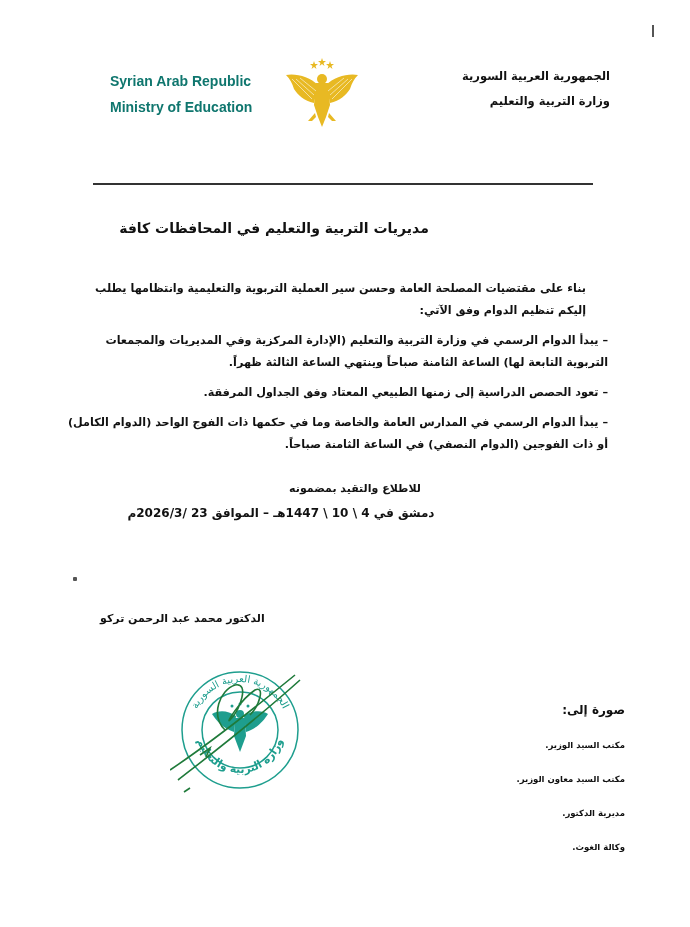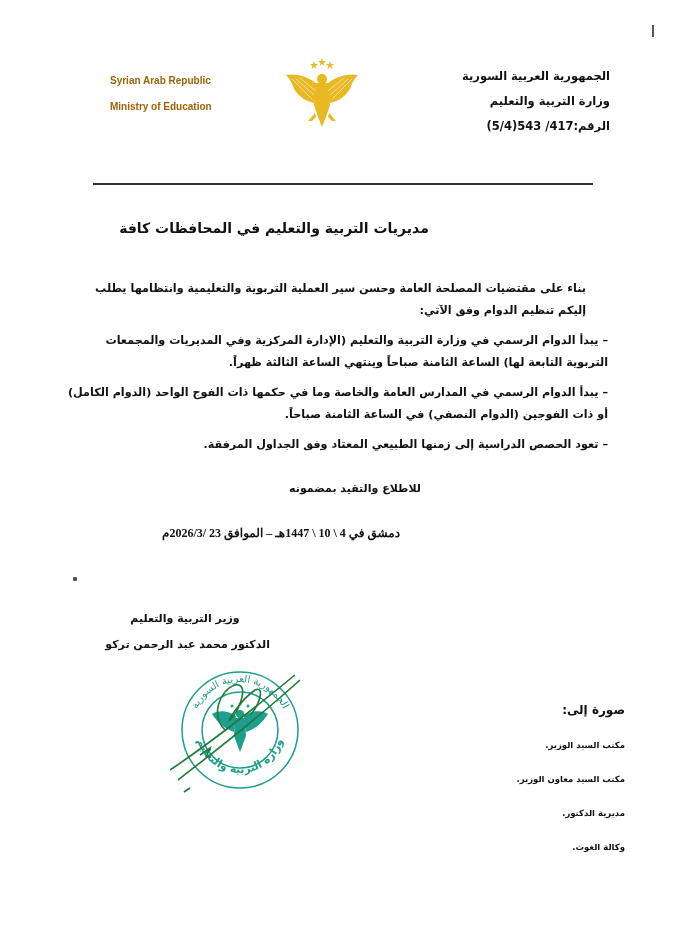--- a/index.html
+++ b/index.html
@@ -2,32 +2,32 @@
 <html><head>
   <meta charset="utf-8">
   <style>
     html, body { margin: 0; padding: 0; }
     body {
       width: 690px; height: 927px; background: #ffffff; position: relative; overflow: hidden;
       font-family: "DejaVu Sans", sans-serif; color: #111;
     }
     .abs { position: absolute; }
     .ar { direction: rtl; text-align: right; font-family: "DejaVu Sans", sans-serif; font-weight: bold; }
-    .en { font-family: "Liberation Sans", sans-serif; font-weight: bold; font-size: 10px; color: #a16207; }
+    .en { font-family: "Liberation Sans", sans-serif; font-weight: bold; font-size: 14px; color: #0f766e; }
     #edge-mark { left: 652px; top: 25px; width: 2px; height: 12px; background: #555; }
     #en-header { left: 110px; top: 68px; line-height: 26px; }
     #ar-header { right: 80px; top: 64px; font-size: 11.5px; line-height: 25px; }
     #eagle-logo { left: 282px; top: 55px; width: 80px; height: 80px; }
     #divider { left: 93px; top: 183px; width: 500px; height: 2px; background: #333; }
     #addressee { left: 0; width: 548px; top: 220px; text-align: center; font-size: 14px; }
     #body-text { left: 60px; width: 556px; top: 270px; font-size: 11.2px; line-height: 22px; font-weight: bold; }
     #body-text p { margin: 8px; }
     .indent { padding-right: 22px; }
     #note { left: 10px; width: 690px; top: 482px; text-align: center; font-size: 11px; }
-    #date-line { left: 0; width: 562px; top: 526px; text-align: center; font-size: 12px; padding-left: 0; font-family: Liberation Serif, serif; }
+    #date-line { left: 0; width: 562px; top: 506px; text-align: center; font-size: 12px; padding-left: 0; }
     #sig-block { left: 100px; width: 170px; top: 606px; font-size: 11px; line-height: 26px; text-align: center; }
     #stamp { left: 170px; top: 660px; width: 140px; height: 140px; }
     #cc-block { right: 65px; top: 703px; font-size: 11px; }
     #cc-title { font-size: 12px; margin-bottom: 19px; }
     .cc-item { font-size: 8.5px; line-height: 18px; font-weight: bold; margin-top: 16px; }
     #dot { left: 73px; top: 577px; width: 4px; height: 4px; background: #555; border-radius: 1px; }
   </style>
 </head>
 <body>
 
@@ -56,43 +56,41 @@
       <line x1="18" y1="23" x2="34" y2="36"></line>
     <line x1="70" y1="24" x2="50" y2="44"></line>
       <line x1="66" y1="24" x2="48" y2="40"></line>
       <line x1="62" y1="23" x2="46" y2="36"></line>
   </g>
 </svg>
 
 <div id="ar-header" class="abs ar">
   <div>الجمهورية العربية السورية</div>
   <div>وزارة التربية والتعليم</div>
-  <div>الرقم:417/ 543(5/4)</div>
 </div>
 
 <div id="divider" class="abs"></div>
 
 <div id="addressee" class="abs ar" style="text-align:center">مديريات التربية والتعليم في المحافظات كافة</div>
 
 <div id="body-text" class="abs ar">
   <p class="indent">بناء على مقتضيات المصلحة العامة وحسن سير العملية التربوية والتعليمية وانتظامها يطلب إليكم تنظيم الدوام وفق الآتي:</p>
   <p>– يبدأ الدوام الرسمي في وزارة التربية والتعليم (الإدارة المركزية وفي المديريات والمجمعات التربوية التابعة لها) الساعة الثامنة صباحاً وينتهي الساعة الثالثة ظهراً.</p>
+  <p>– تعود الحصص الدراسية إلى زمنها الطبيعي المعتاد وفق الجداول المرفقة.</p>
   <p>– يبدأ الدوام الرسمي في المدارس العامة والخاصة وما في حكمها ذات الفوج الواحد (الدوام الكامل) أو ذات الفوجين (الدوام النصفي) في الساعة الثامنة صباحاً.</p>
-  <p>– تعود الحصص الدراسية إلى زمنها الطبيعي المعتاد وفق الجداول المرفقة.</p>
 </div>
 
 <div id="note" class="abs ar" style="text-align:center">للاطلاع والتقيد بمضمونه</div>
 
 <div id="date-line" class="abs ar" style="text-align:center">دمشق في 4 \ 10 \ 1447هـ  – الموافق 23 /2026/3م</div>
 
 <div id="dot" class="abs"></div>
 
 <div id="sig-block" class="abs ar">
-  <div style="text-align:center">وزير التربية والتعليم</div>
-  <div style="text-align:right">الدكتور محمد عبد الرحمن تركو</div>
+  <div style="text-align:left">الدكتور محمد عبد الرحمن تركو</div>
 </div>
 
 <svg id="stamp" class="abs" viewBox="0 0 140 140">
   <defs>
     <path id="stampTop" d="M22,70 A48,48 0 0 1 118,70"></path>
     <path id="stampBottom" d="M28,82 A44,44 0 0 0 112,82"></path>
   </defs>
   <circle cx="70" cy="70" r="58" fill="none" stroke="#1E9E8E" stroke-width="1.5"></circle>
   <circle cx="70" cy="70" r="38" fill="none" stroke="#1E9E8E" stroke-width="1.5"></circle>
   <text font-size="10" fill="#1E9E8E" font-family="DejaVu Sans, sans-serif">

